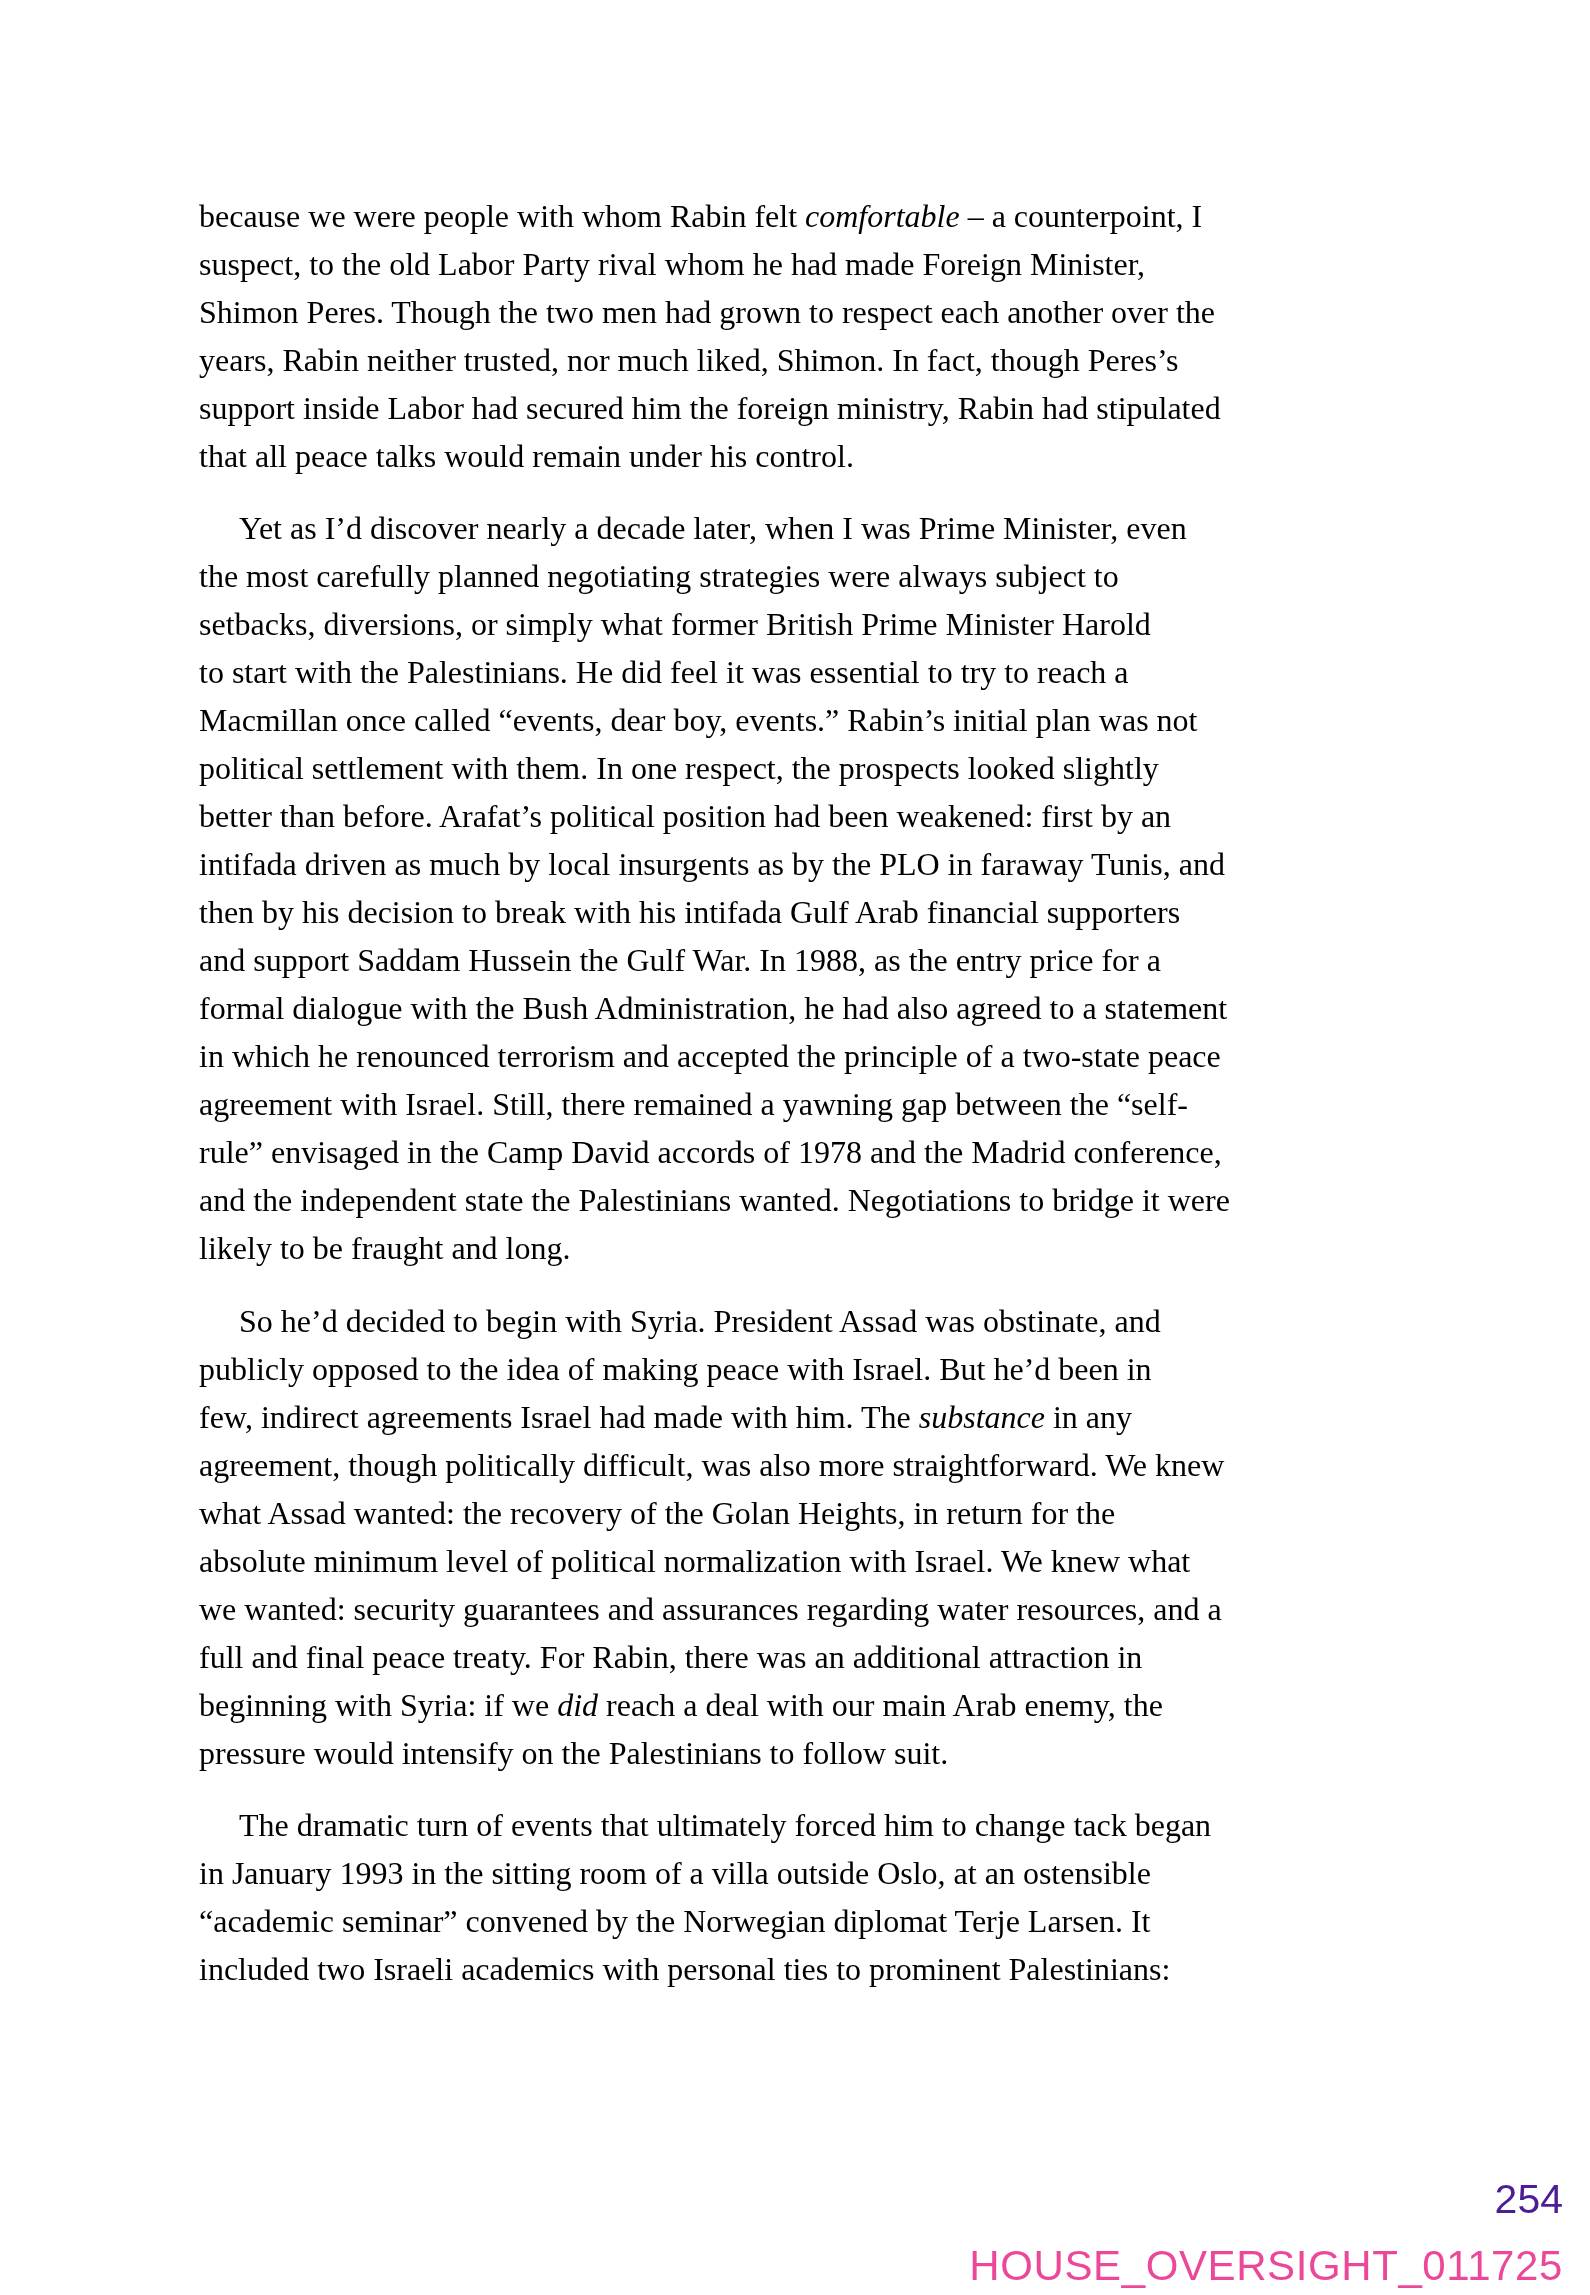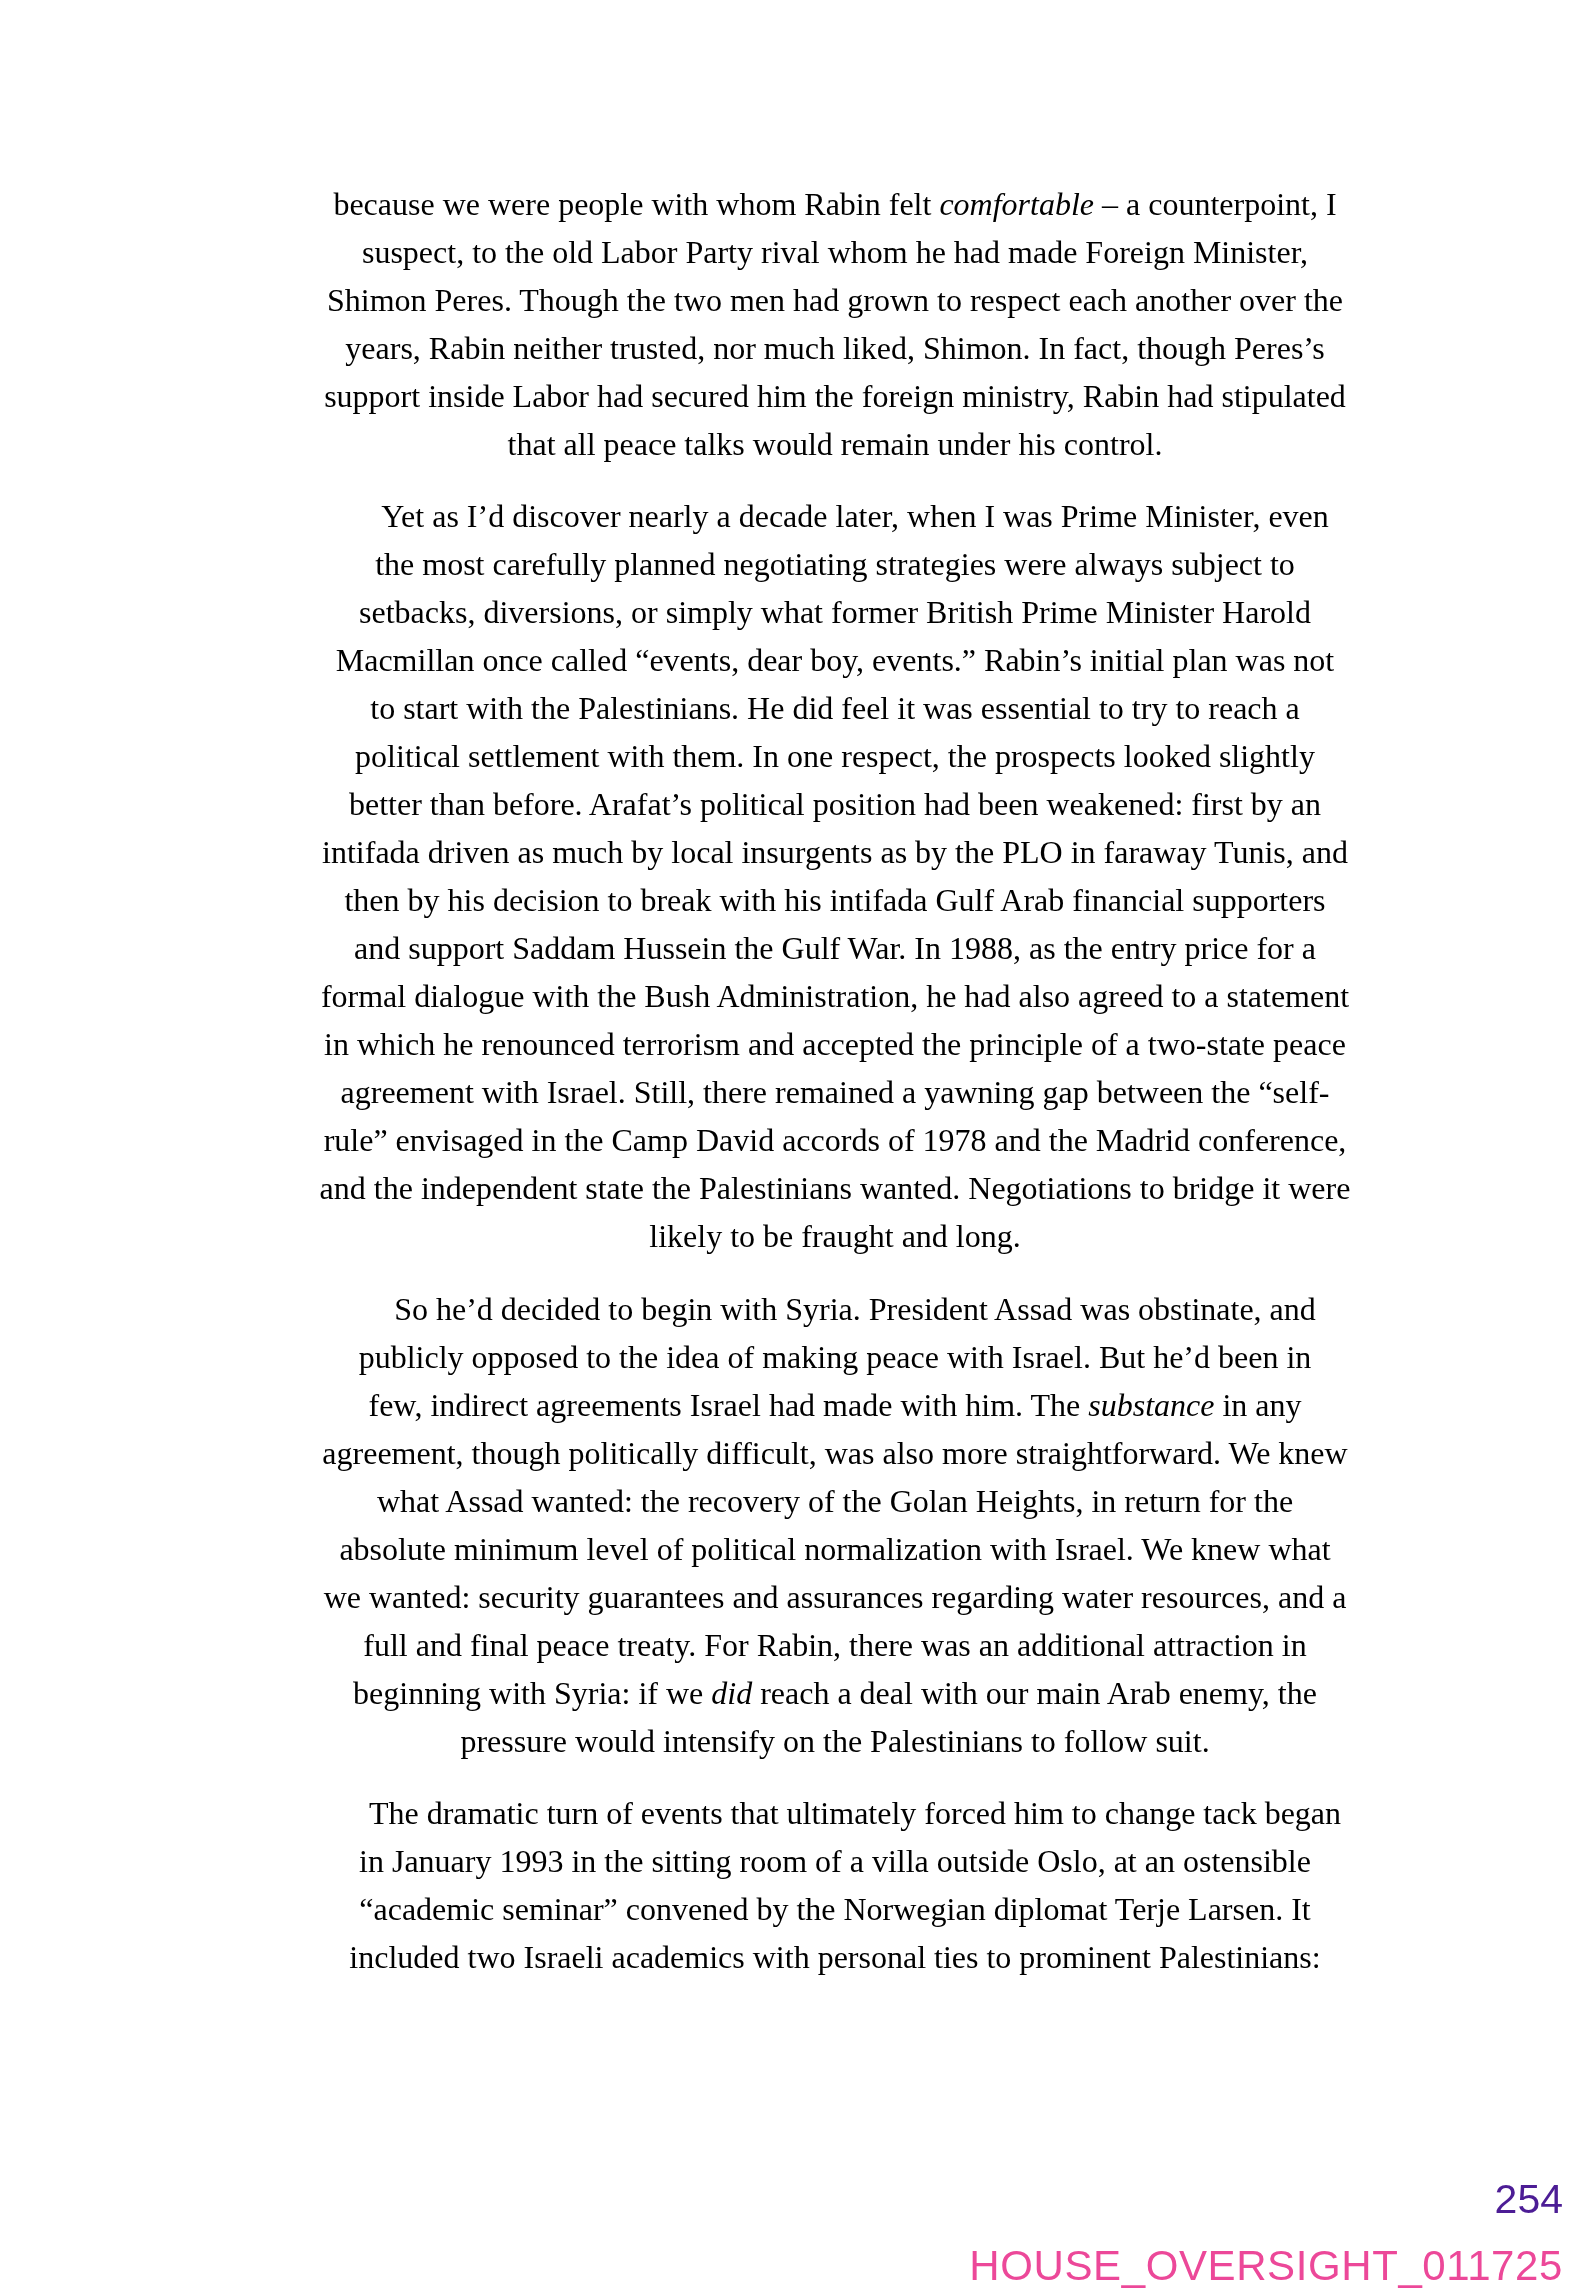--- a/index.html
+++ b/index.html
@@ -19,23 +19,22 @@
   .text-block {
     position: absolute;
     left: 187px;
     top: 180px;
     width: 1296px;
     font-size: 32px;
     line-height: 48px;
     text-align: left;
   }
   .para {
-    margin: 0;
+    margin: 12px;
     padding: 0;
-    text-align: center;
   }
   .para + .para {
     margin-top: 24.4px;
   }
   .para.indent > .line:first-child {
     text-indent: 40px;
   }
   .line {
     white-space: pre;
   }
@@ -72,22 +71,22 @@
         <div class="line">suspect, to the old Labor Party rival whom he had made Foreign Minister,</div>
         <div class="line">Shimon Peres. Though the two men had grown to respect each another over the</div>
         <div class="line">years, Rabin neither trusted, nor much liked, Shimon. In fact, though Peres’s</div>
         <div class="line">support inside Labor had secured him the foreign ministry, Rabin had stipulated</div>
         <div class="line">that all peace talks would remain under his control.</div>
       </div>
       <div class="para indent">
         <div class="line">Yet as I’d discover nearly a decade later, when I was Prime Minister, even</div>
         <div class="line">the most carefully planned negotiating strategies were always subject to</div>
         <div class="line">setbacks, diversions, or simply what former British Prime Minister Harold</div>
+        <div class="line">to start with the Palestinians. He did feel it was essential to try to reach a</div>
         <div class="line">Macmillan once called “events, dear boy, events.” Rabin’s initial plan was not</div>
-        <div class="line">to start with the Palestinians. He did feel it was essential to try to reach a</div>
         <div class="line">political settlement with them. In one respect, the prospects looked slightly</div>
         <div class="line">better than before. Arafat’s political position had been weakened: first by an</div>
         <div class="line">intifada driven as much by local insurgents as by the PLO in faraway Tunis, and</div>
         <div class="line">then by his decision to break with his intifada Gulf Arab financial supporters</div>
         <div class="line">and support Saddam Hussein the Gulf War. In 1988, as the entry price for a</div>
         <div class="line">formal dialogue with the Bush Administration, he had also agreed to a statement</div>
         <div class="line">in which he renounced terrorism and accepted the principle of a two-state peace</div>
         <div class="line">agreement with Israel. Still, there remained a yawning gap between the “self-</div>
         <div class="line">rule” envisaged in the Camp David accords of 1978 and the Madrid conference,</div>
         <div class="line">and the independent state the Palestinians wanted. Negotiations to bridge it were</div>

